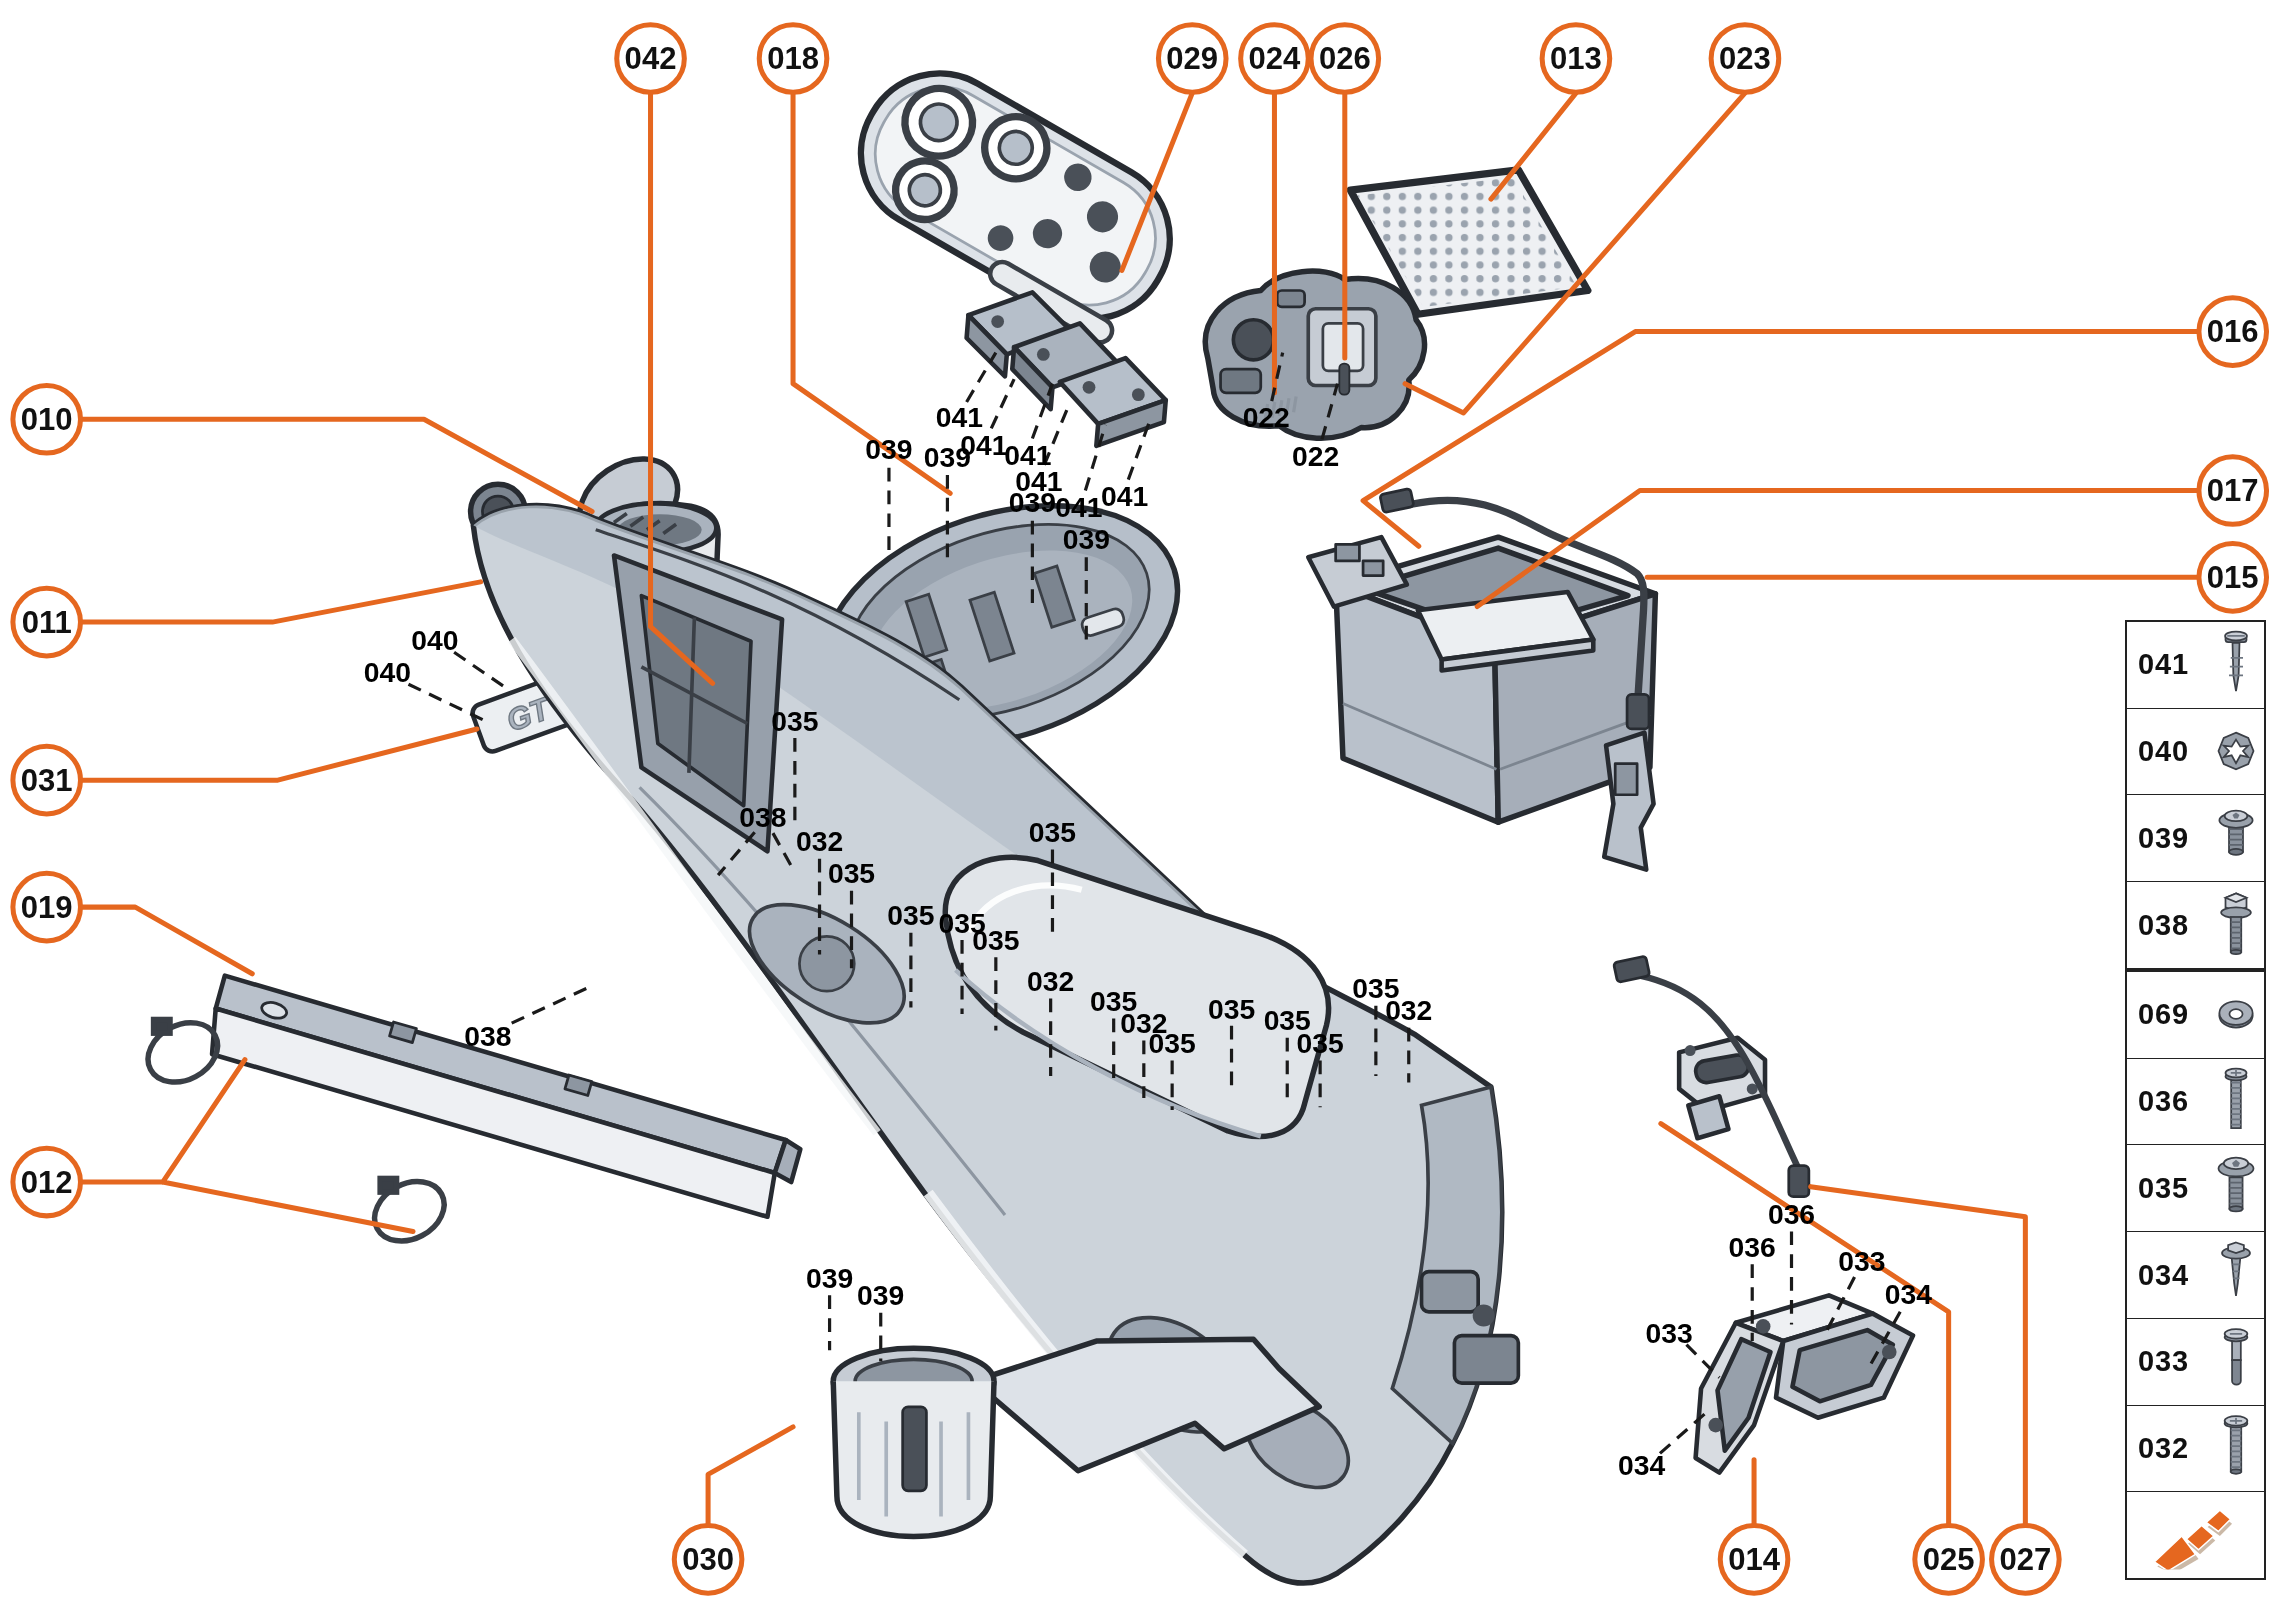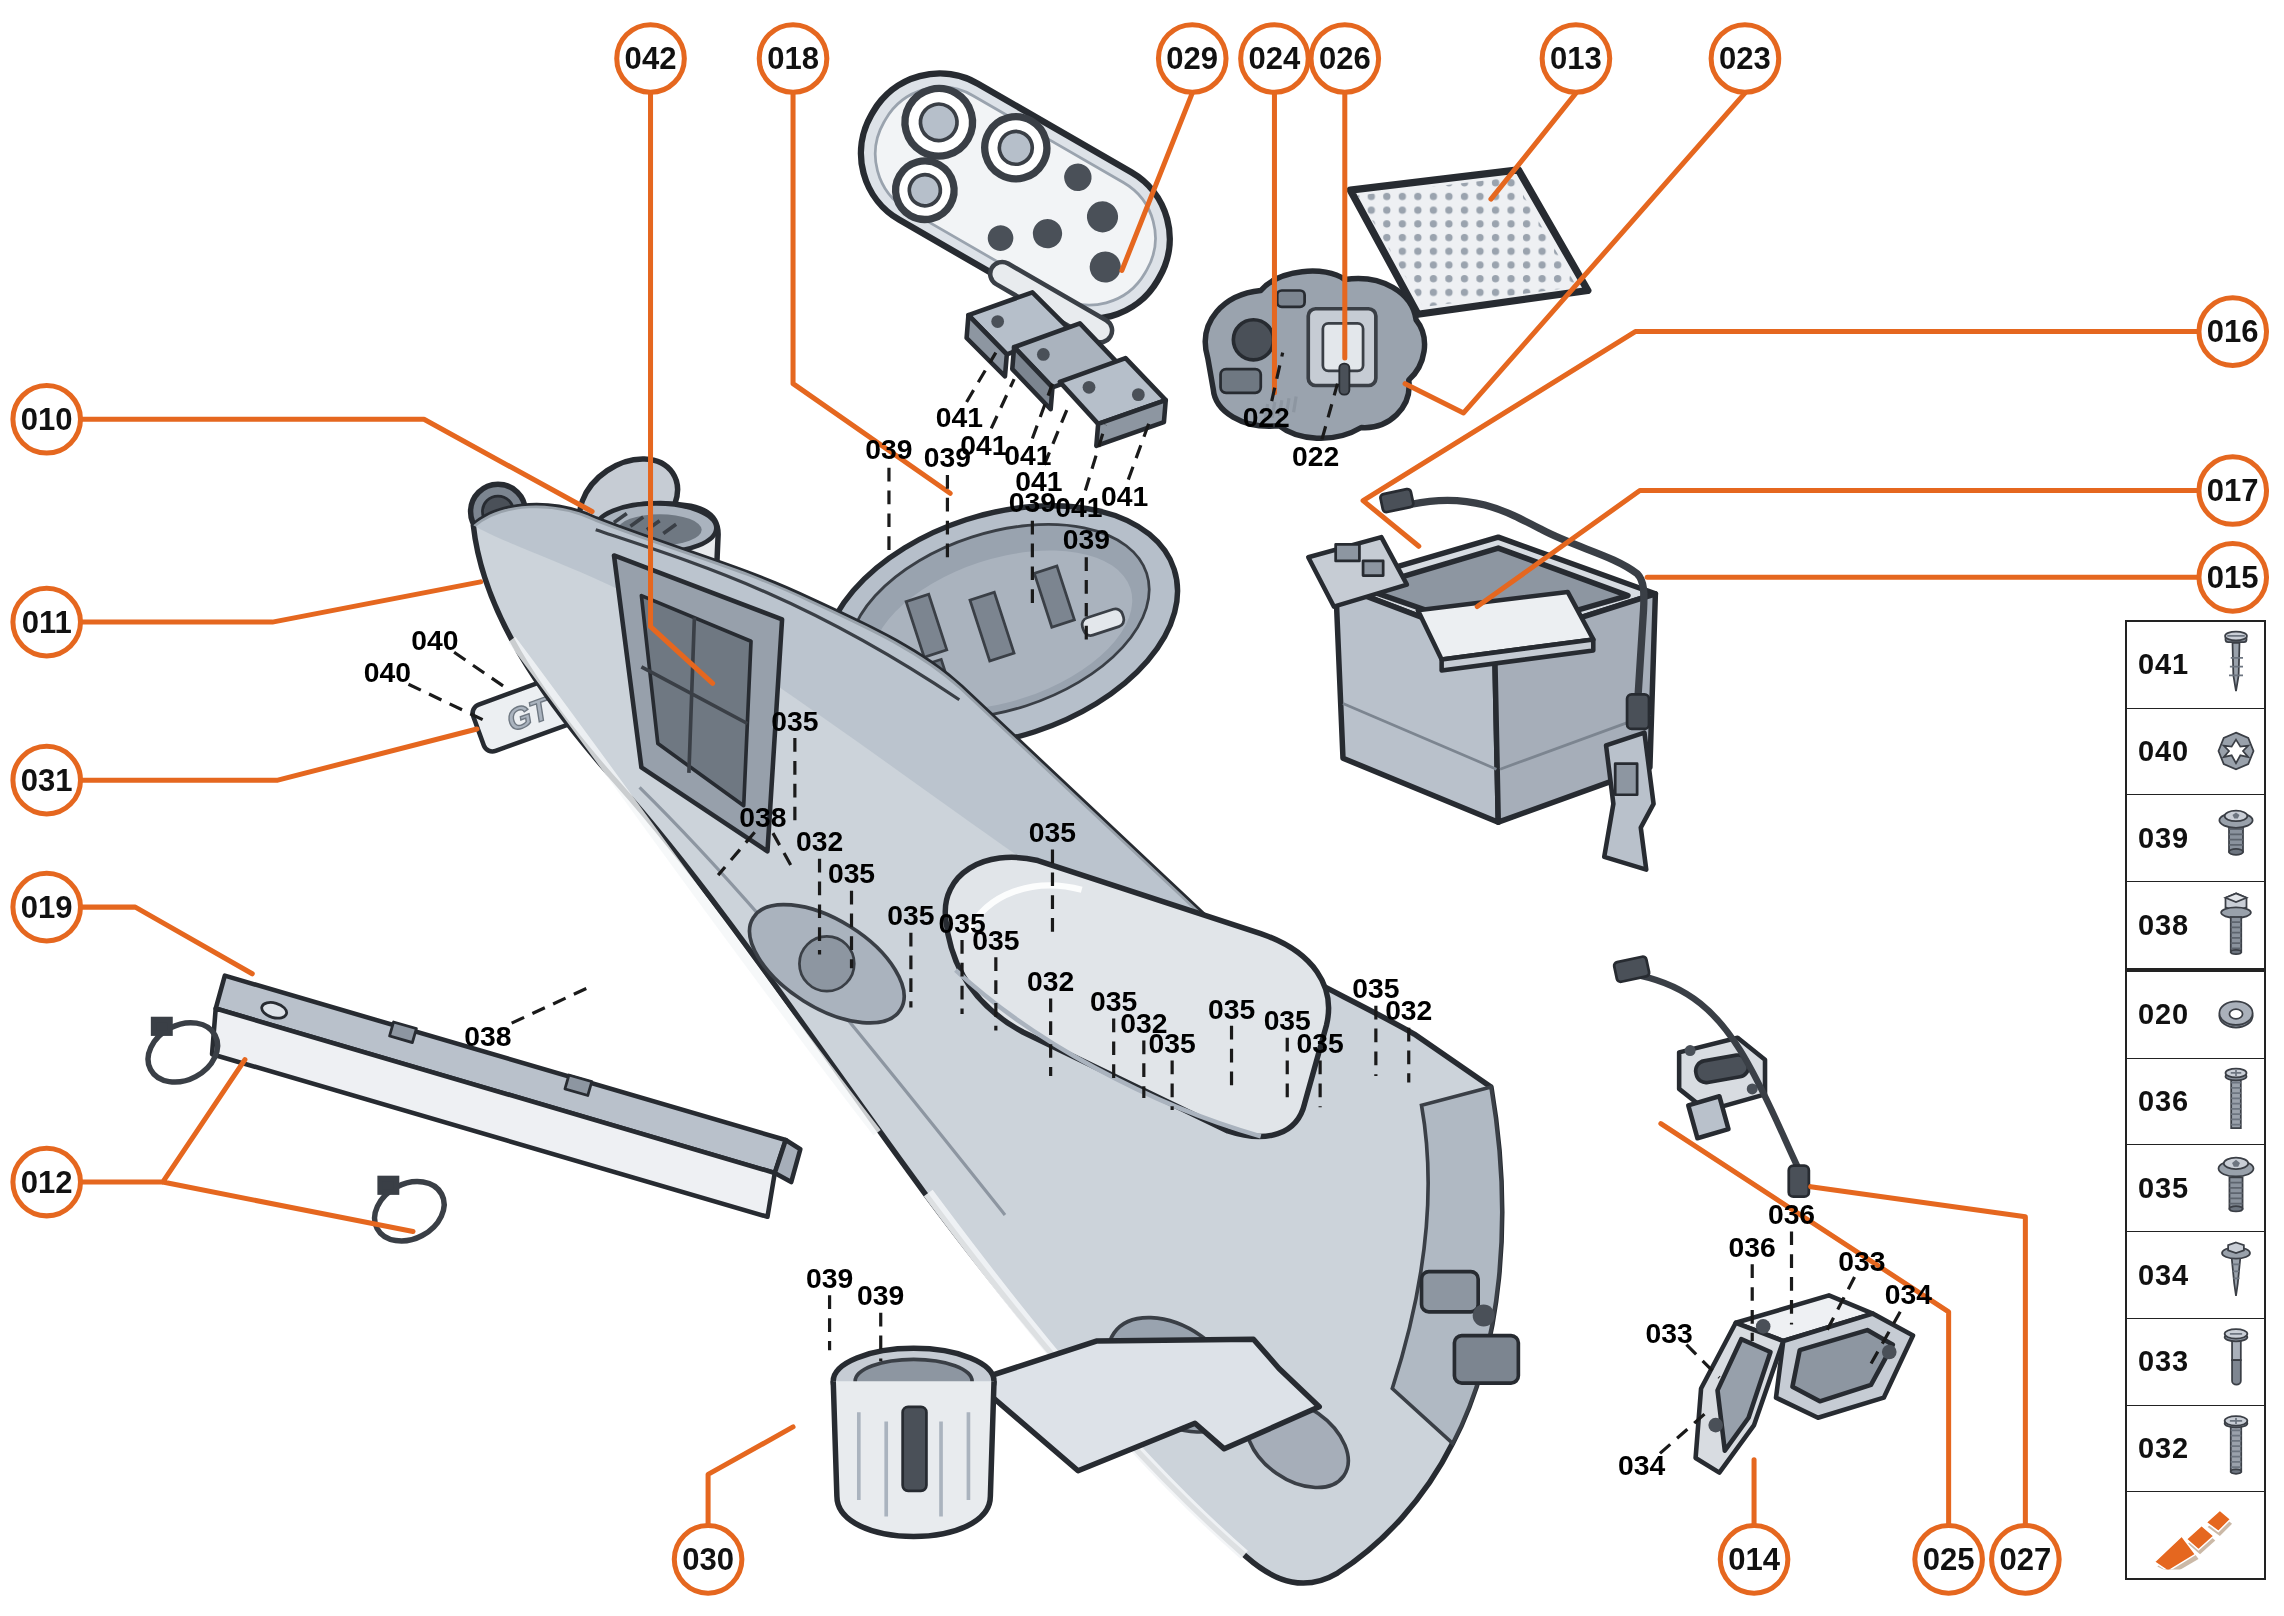--- a/index.html
+++ b/index.html
@@ -520,21 +520,21 @@
           <use href="#i-screw-b"></use>
         </svg>
   </div>
   <div class="sb-row group-end">
     <span class="sb-num">038</span>
     <svg class="sb-icon" viewBox="0 0 48 84">
           <use href="#i-hex-bolt"></use>
         </svg>
   </div>
   <div class="sb-row">
-    <span class="sb-num">020</span>
+    <span class="sb-num">069</span>
     <svg class="sb-icon" viewBox="0 0 48 84">
           <use href="#i-washer"></use>
         </svg>
   </div>
   <div class="sb-row">
     <span class="sb-num">036</span>
     <svg class="sb-icon" viewBox="0 0 48 84">
           <use href="#i-screw-c"></use>
         </svg>
   </div>

